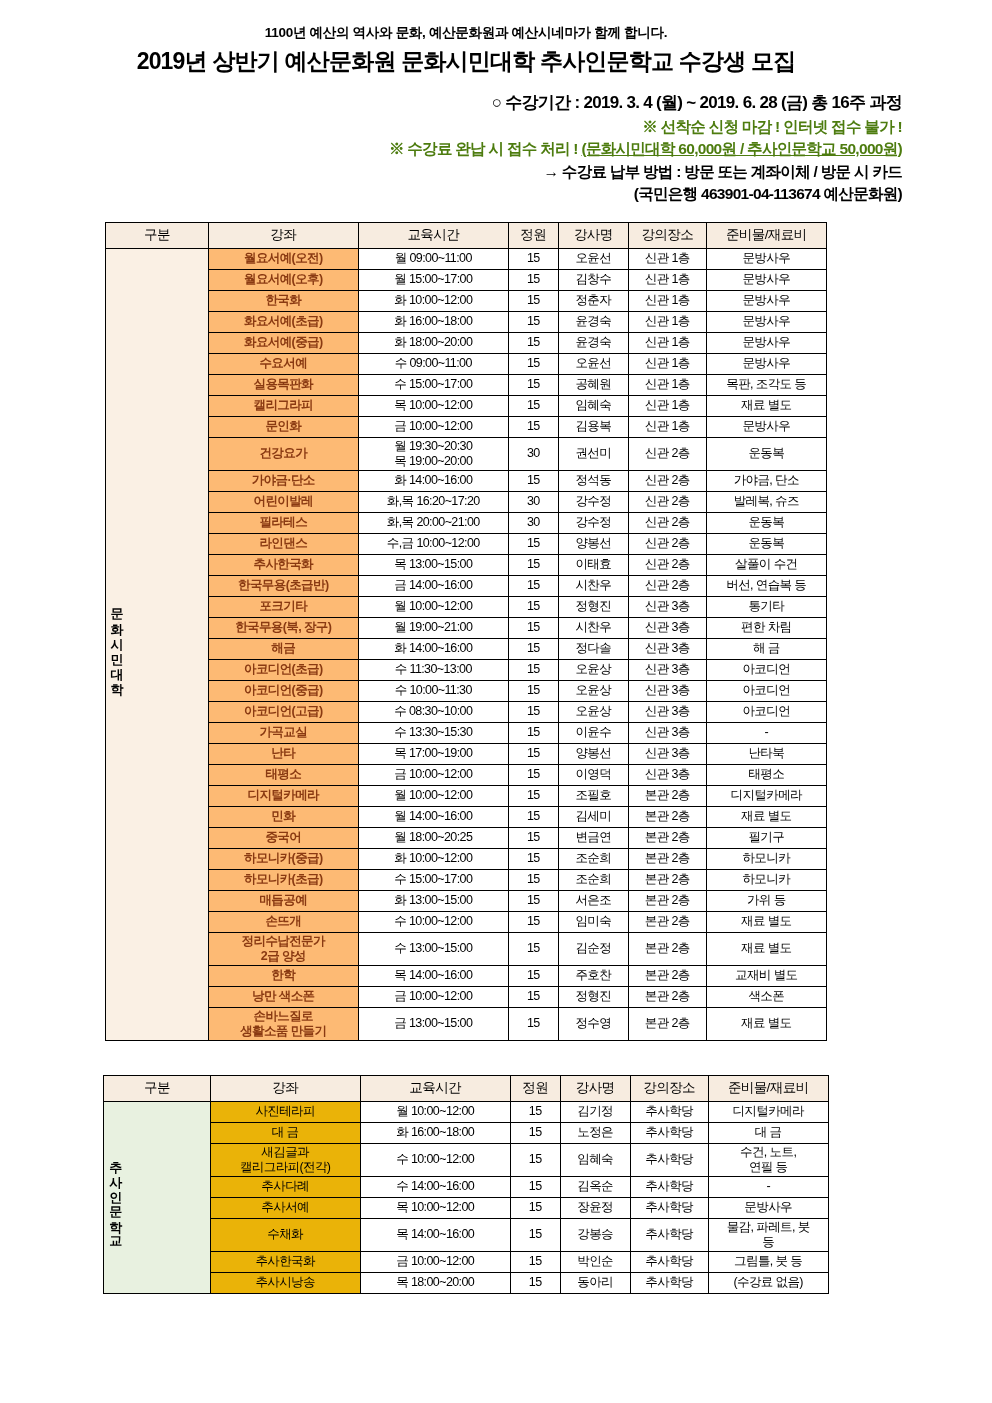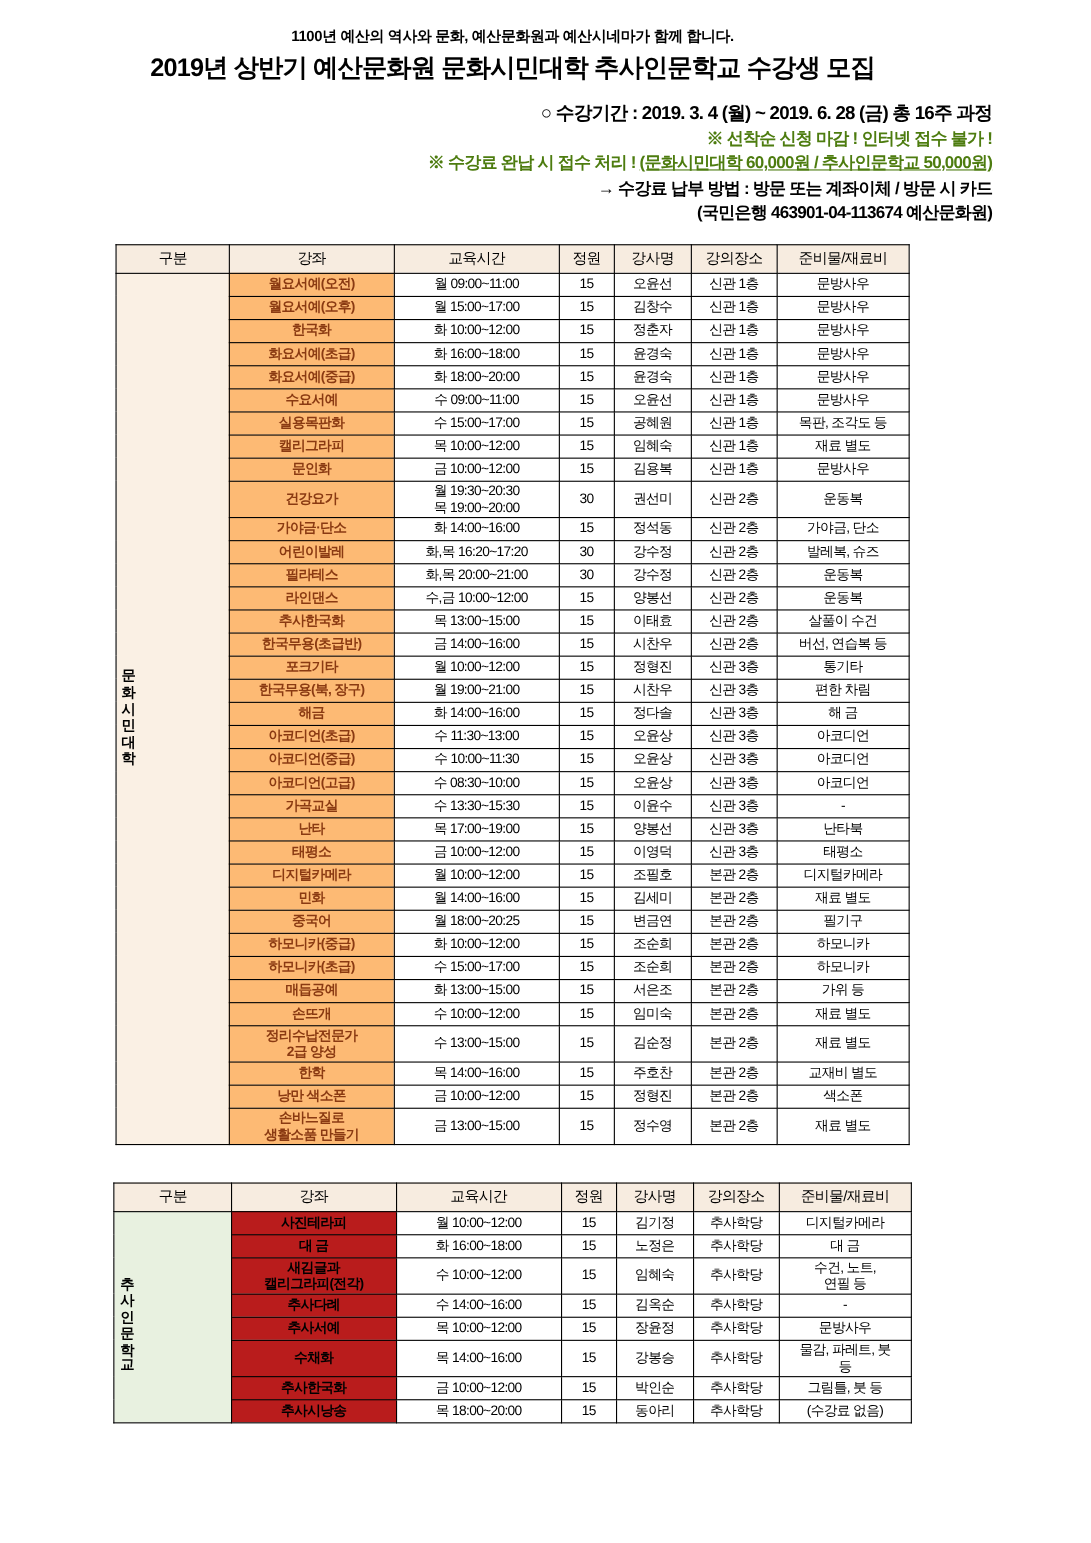--- a/index.html
+++ b/index.html
@@ -89,21 +89,21 @@
   
   .t1 thead th { background: #f7ece0; }
   .t1 td.group { background: #faf0e4; font-weight: bold; font-size: 13px; letter-spacing: 0; line-height: 1.25; }
   .t1 td.course { background: #fdba74; font-weight: bold; color: #8a3a12; }
   .t1 td { background: #ffffff; }
   .t1 td.group, .t1 td.course { }
 
   
   .t2 thead th { background: #f7ece0; }
   .t2 td.group { background: #e8f1e0; font-weight: bold; font-size: 13px; letter-spacing: 0; line-height: 1.3; }
-  .t2 td.course { background: #b91c1c; font-weight: bold; }
+  .t2 td.course { background: #eab308; font-weight: normal; }
   .t2 td { background: #ffffff; }
   .t2 td, .t2 th { height: 34px; font-size: 13px; }
   .t2 thead th { height: 26px; }
 
   .gap { height: 18px; }
   .tablewrap { margin-top: 16px; }
   .two-line { line-height: 1.15; }
   .vert { writing-mode: vertical-rl; text-orientation: upright; letter-spacing: 2px; }
 </style>
 </head>

